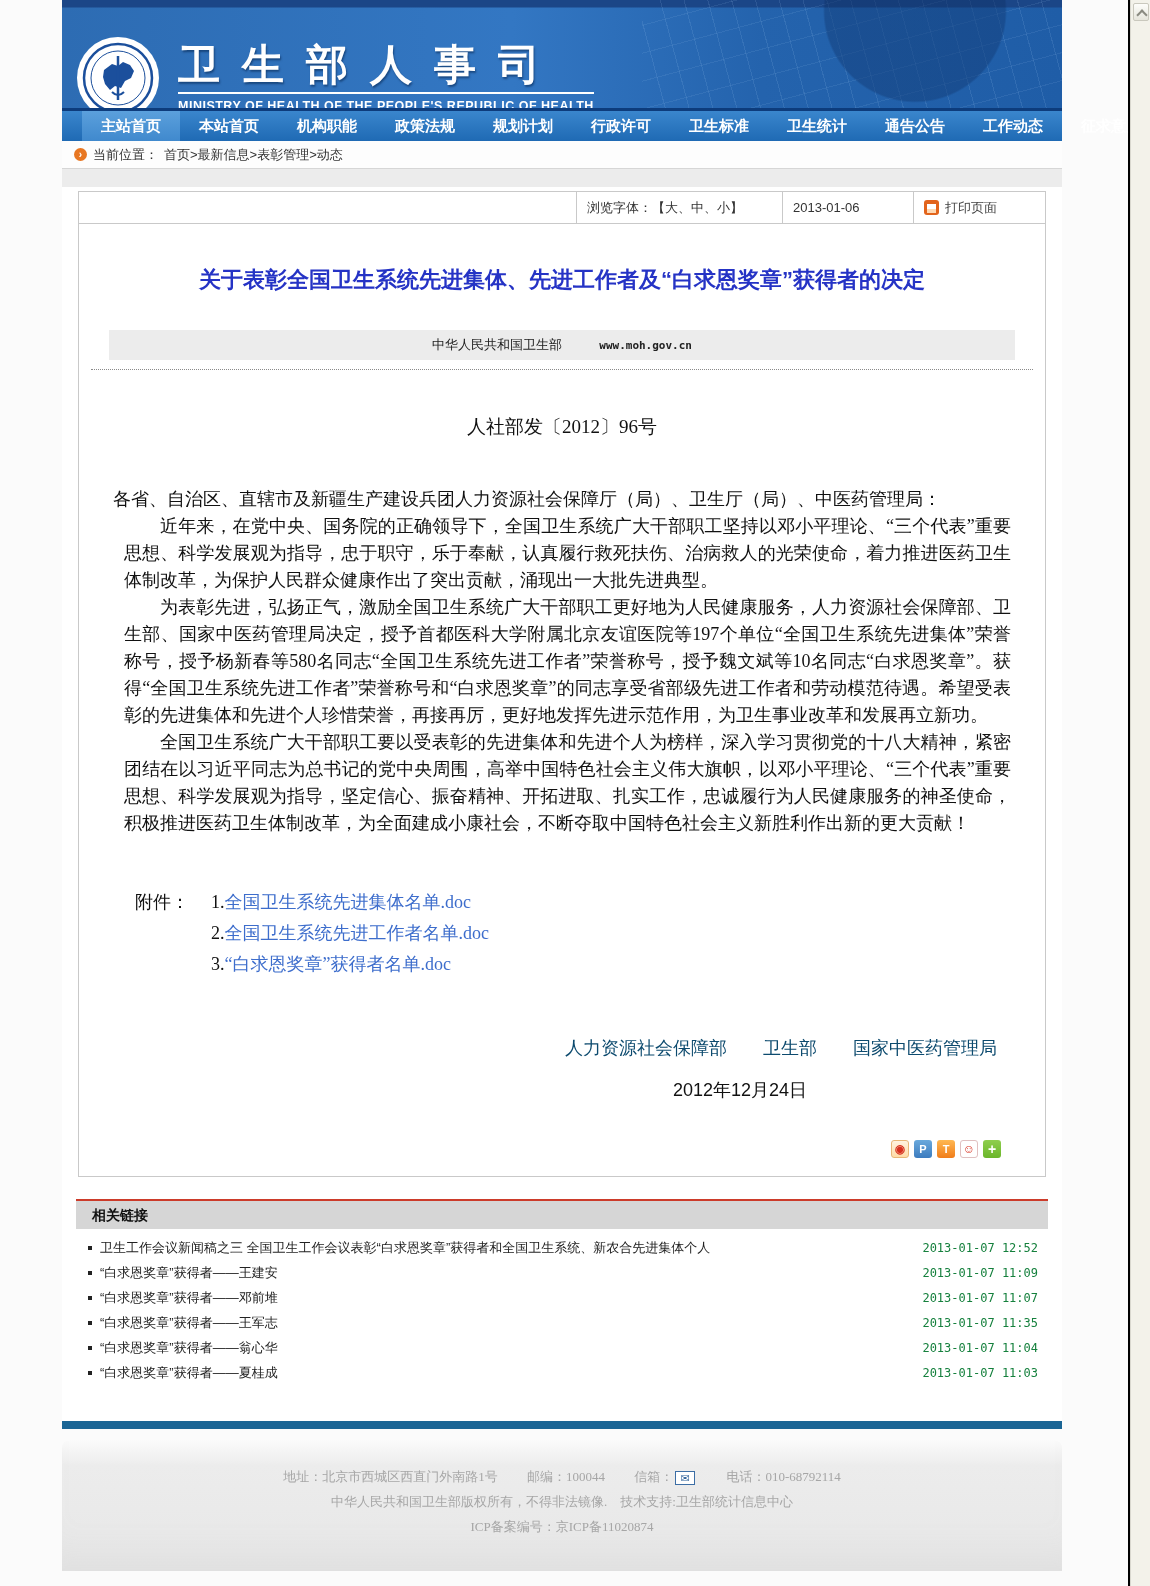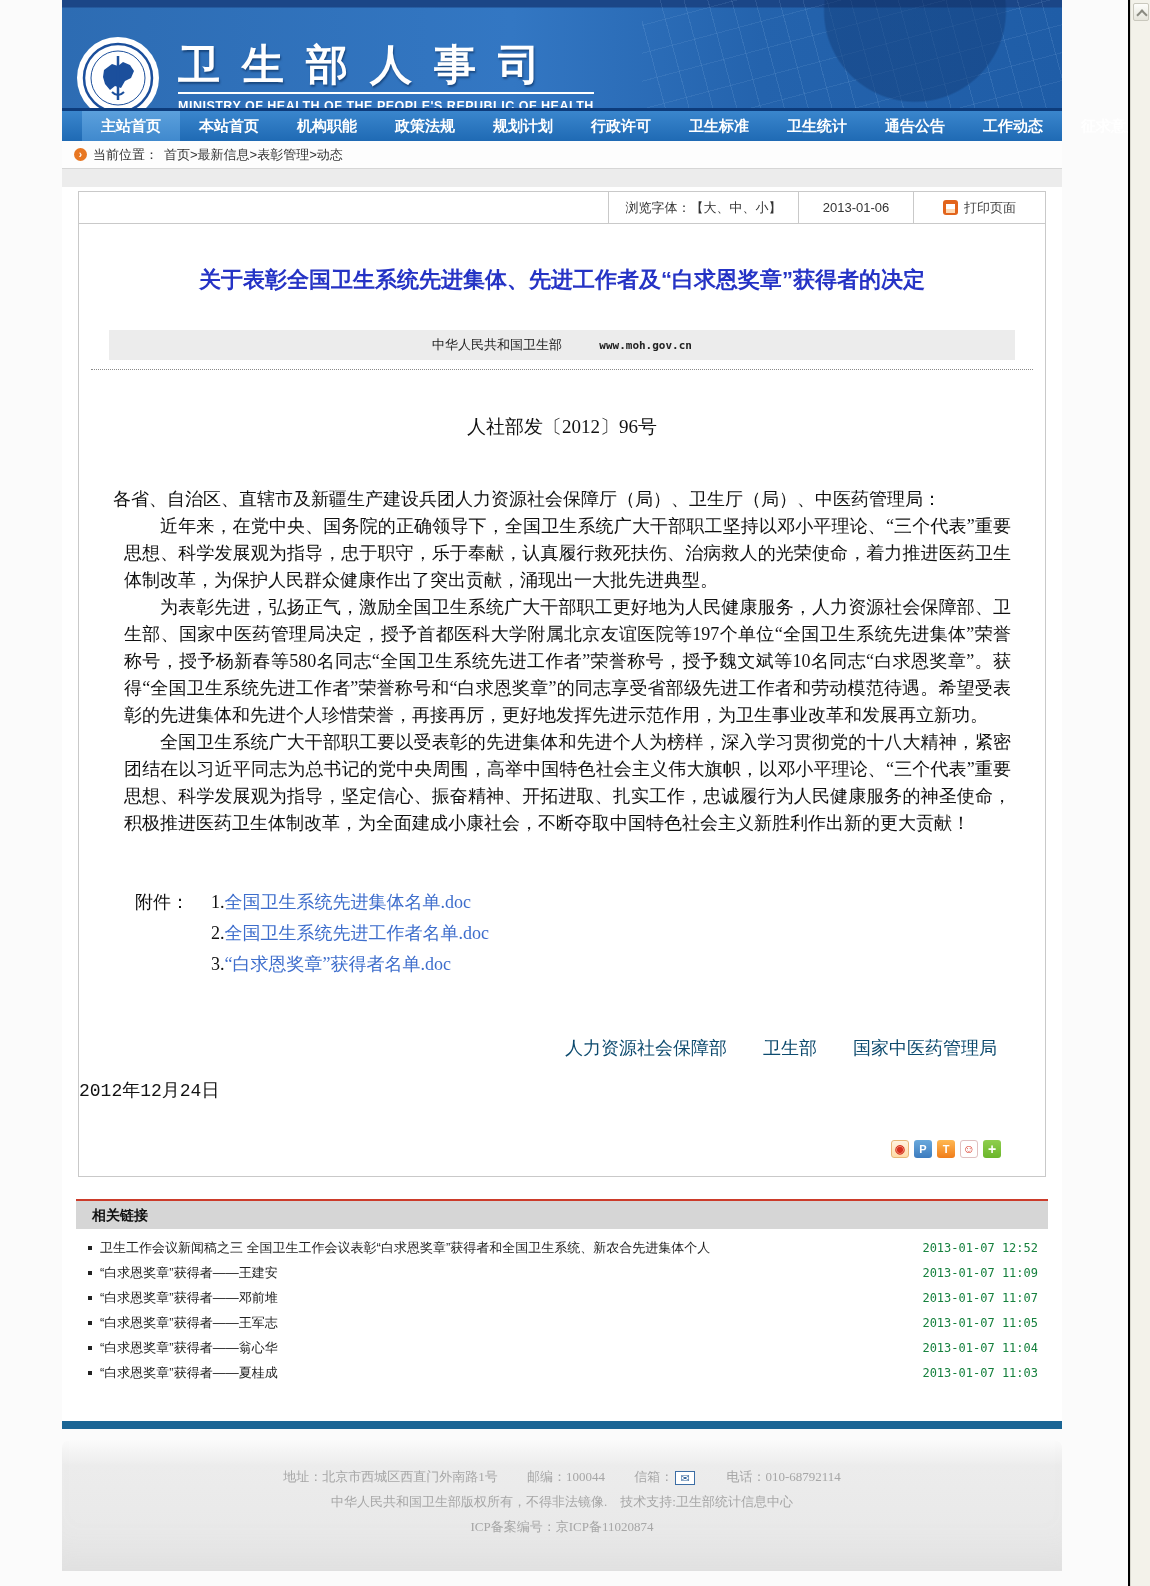--- a/index.html
+++ b/index.html
@@ -43,21 +43,21 @@
   .crumb-icon { display:inline-flex; align-items:center; justify-content:center; width:13px; height:13px; border-radius:50%; background:#e87722; color:#fff; font-size:10px; font-weight:bold; margin-right:6px; line-height:1; }
   .crumb-label { margin-right:6px; }
   .gap-band { height:18px; background:#ececec; }
 
   
   .card { background:#fff; padding:4px 0 36px; }
 
   .article-box { margin:0 16px; border:1px solid #c9c9c9; background:#fff; padding-bottom:18px; }
   .toolbar { display:flex; height:32px; border-bottom:1px solid #c9c9c9; font-size:13px; color:#333; }
   .toolbar .spacer { flex:1; }
-  .tool-cell { display:flex; align-items:center; justify-content:center; border-left:1px solid #c9c9c9; padding:0 10px; white-space:nowrap; }
+  .tool-cell { display:flex; align-items:center; justify-content:flex-start; border-left:1px solid #c9c9c9; padding:0 10px; white-space:nowrap;margin-left:16px; }
   .cell-font { width:190px; }
   .cell-date { width:115px; }
   .cell-print { width:132px; }
   .font-options { cursor:pointer; }
   .print-icon { position:relative; width:15px; height:15px; border-radius:3px; background:#e2641c; margin-right:6px; }
   .print-icon::after { content:""; position:absolute; left:3px; top:4px; width:9px; height:5px; background:#fff; box-shadow:0 4px 0 #ffd9b3; }
   .print-label { color:#444; cursor:pointer; }
 
   .article-title { margin:40px 40px 0; text-align:center; color:#2533c5; font-size:22px; font-weight:bold; font-family:"Liberation Sans",sans-serif; line-height:32px; }
 
@@ -71,21 +71,21 @@
   .doc-body p.indent { text-indent:2em;margin-left:11px; }
 
   .attachments { margin:50px 0 0 56px; font-family:"Liberation Serif","DejaVu Serif",serif; font-size:18px; line-height:31px; color:#111; }
   .attach-row { display:flex; }
   .attach-label { width:76px; }
   .attach-rows { }
   .attach-item a, .attach-link { color:#3d6dcc; text-decoration:none; cursor:pointer; }
   .attach-num { color:#111; }
 
   .signature { margin-top:56px; text-align:right; padding-right:48px; font-family:"Liberation Serif","DejaVu Serif",serif; font-size:18px; color:#0c4a6e; }
-  .sign-date { margin-top:18px; padding-right:238px; font-family:Liberation Mono, monospace; font-size:18px; color:#111; }
+  .sign-date { margin-top:18px; text-align:right; padding-right:238px; font-family:Liberation Sans, sans-serif; font-size:18px; color:#111; }
 
   .share-row { margin-top:38px; padding-right:44px; display:flex; justify-content:flex-end; gap:5px; }
   .share-icon { width:18px; height:18px; border-radius:3px; display:flex; align-items:center; justify-content:center; font-size:11px; font-weight:bold; color:#fff; cursor:pointer; line-height:1; }
   .si-weibo { background:linear-gradient(180deg,#fff3e0,#ffdca8); color:#d7301f; border:1px solid #e8b777; font-size:12px; }
   .si-pengyou { background:linear-gradient(180deg,#6aa9dc,#3c7cbf); }
   .si-tweibo { background:linear-gradient(180deg,#ffb852,#f07d1a); }
   .si-renren { background:#fff; border:1px solid #e0c0c0; color:#d7301f; font-size:12px; }
   .si-more { background:linear-gradient(180deg,#8fce4e,#6bb62a); font-size:14px; }
 
   
@@ -231,21 +231,21 @@
             <span class="rel-time">2013-01-07 11:09</span>
           </li>
           <li class="related-item">
             <span class="rel-bullet"></span>
             <a class="rel-link">“白求恩奖章”获得者——邓前堆</a>
             <span class="rel-time">2013-01-07 11:07</span>
           </li>
           <li class="related-item">
             <span class="rel-bullet"></span>
             <a class="rel-link">“白求恩奖章”获得者——王军志</a>
-            <span class="rel-time">2013-01-07 11:05</span>
+            <span class="rel-time">2013-01-07 11:35</span>
           </li>
           <li class="related-item">
             <span class="rel-bullet"></span>
             <a class="rel-link">“白求恩奖章”获得者——翁心华</a>
             <span class="rel-time">2013-01-07 11:04</span>
           </li>
           <li class="related-item">
             <span class="rel-bullet"></span>
             <a class="rel-link">“白求恩奖章”获得者——夏桂成</a>
             <span class="rel-time">2013-01-07 11:03</span>

